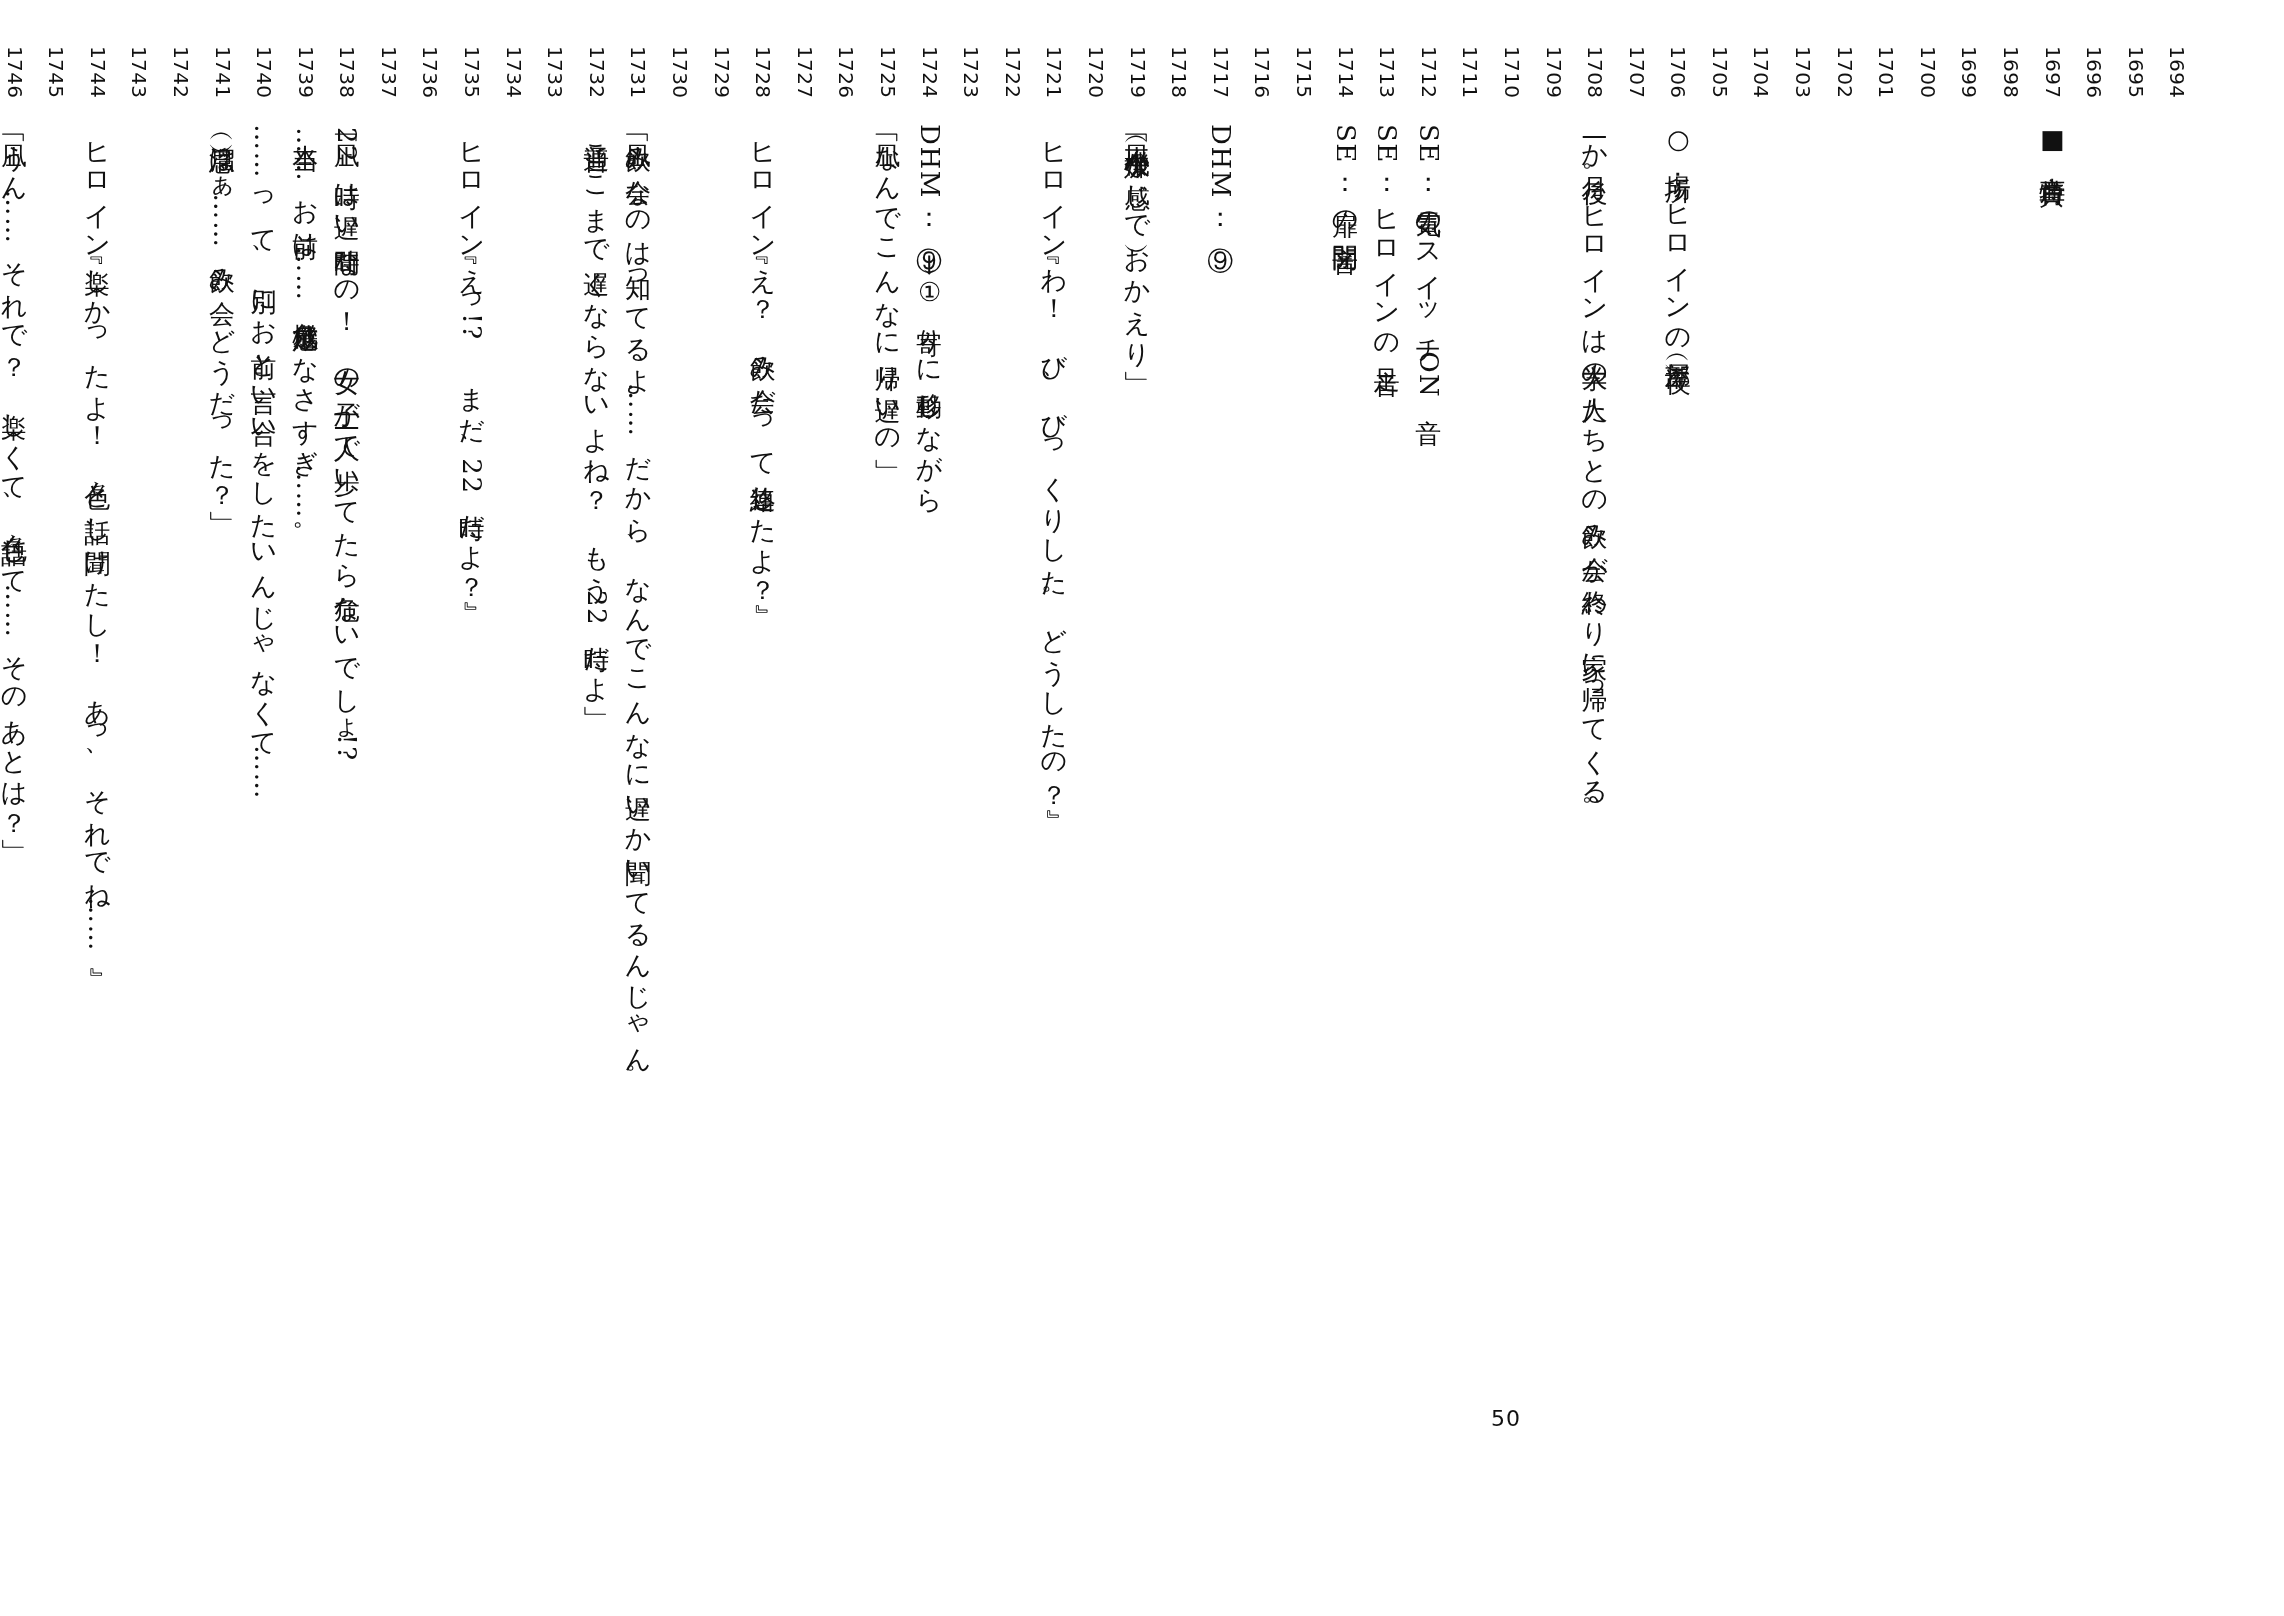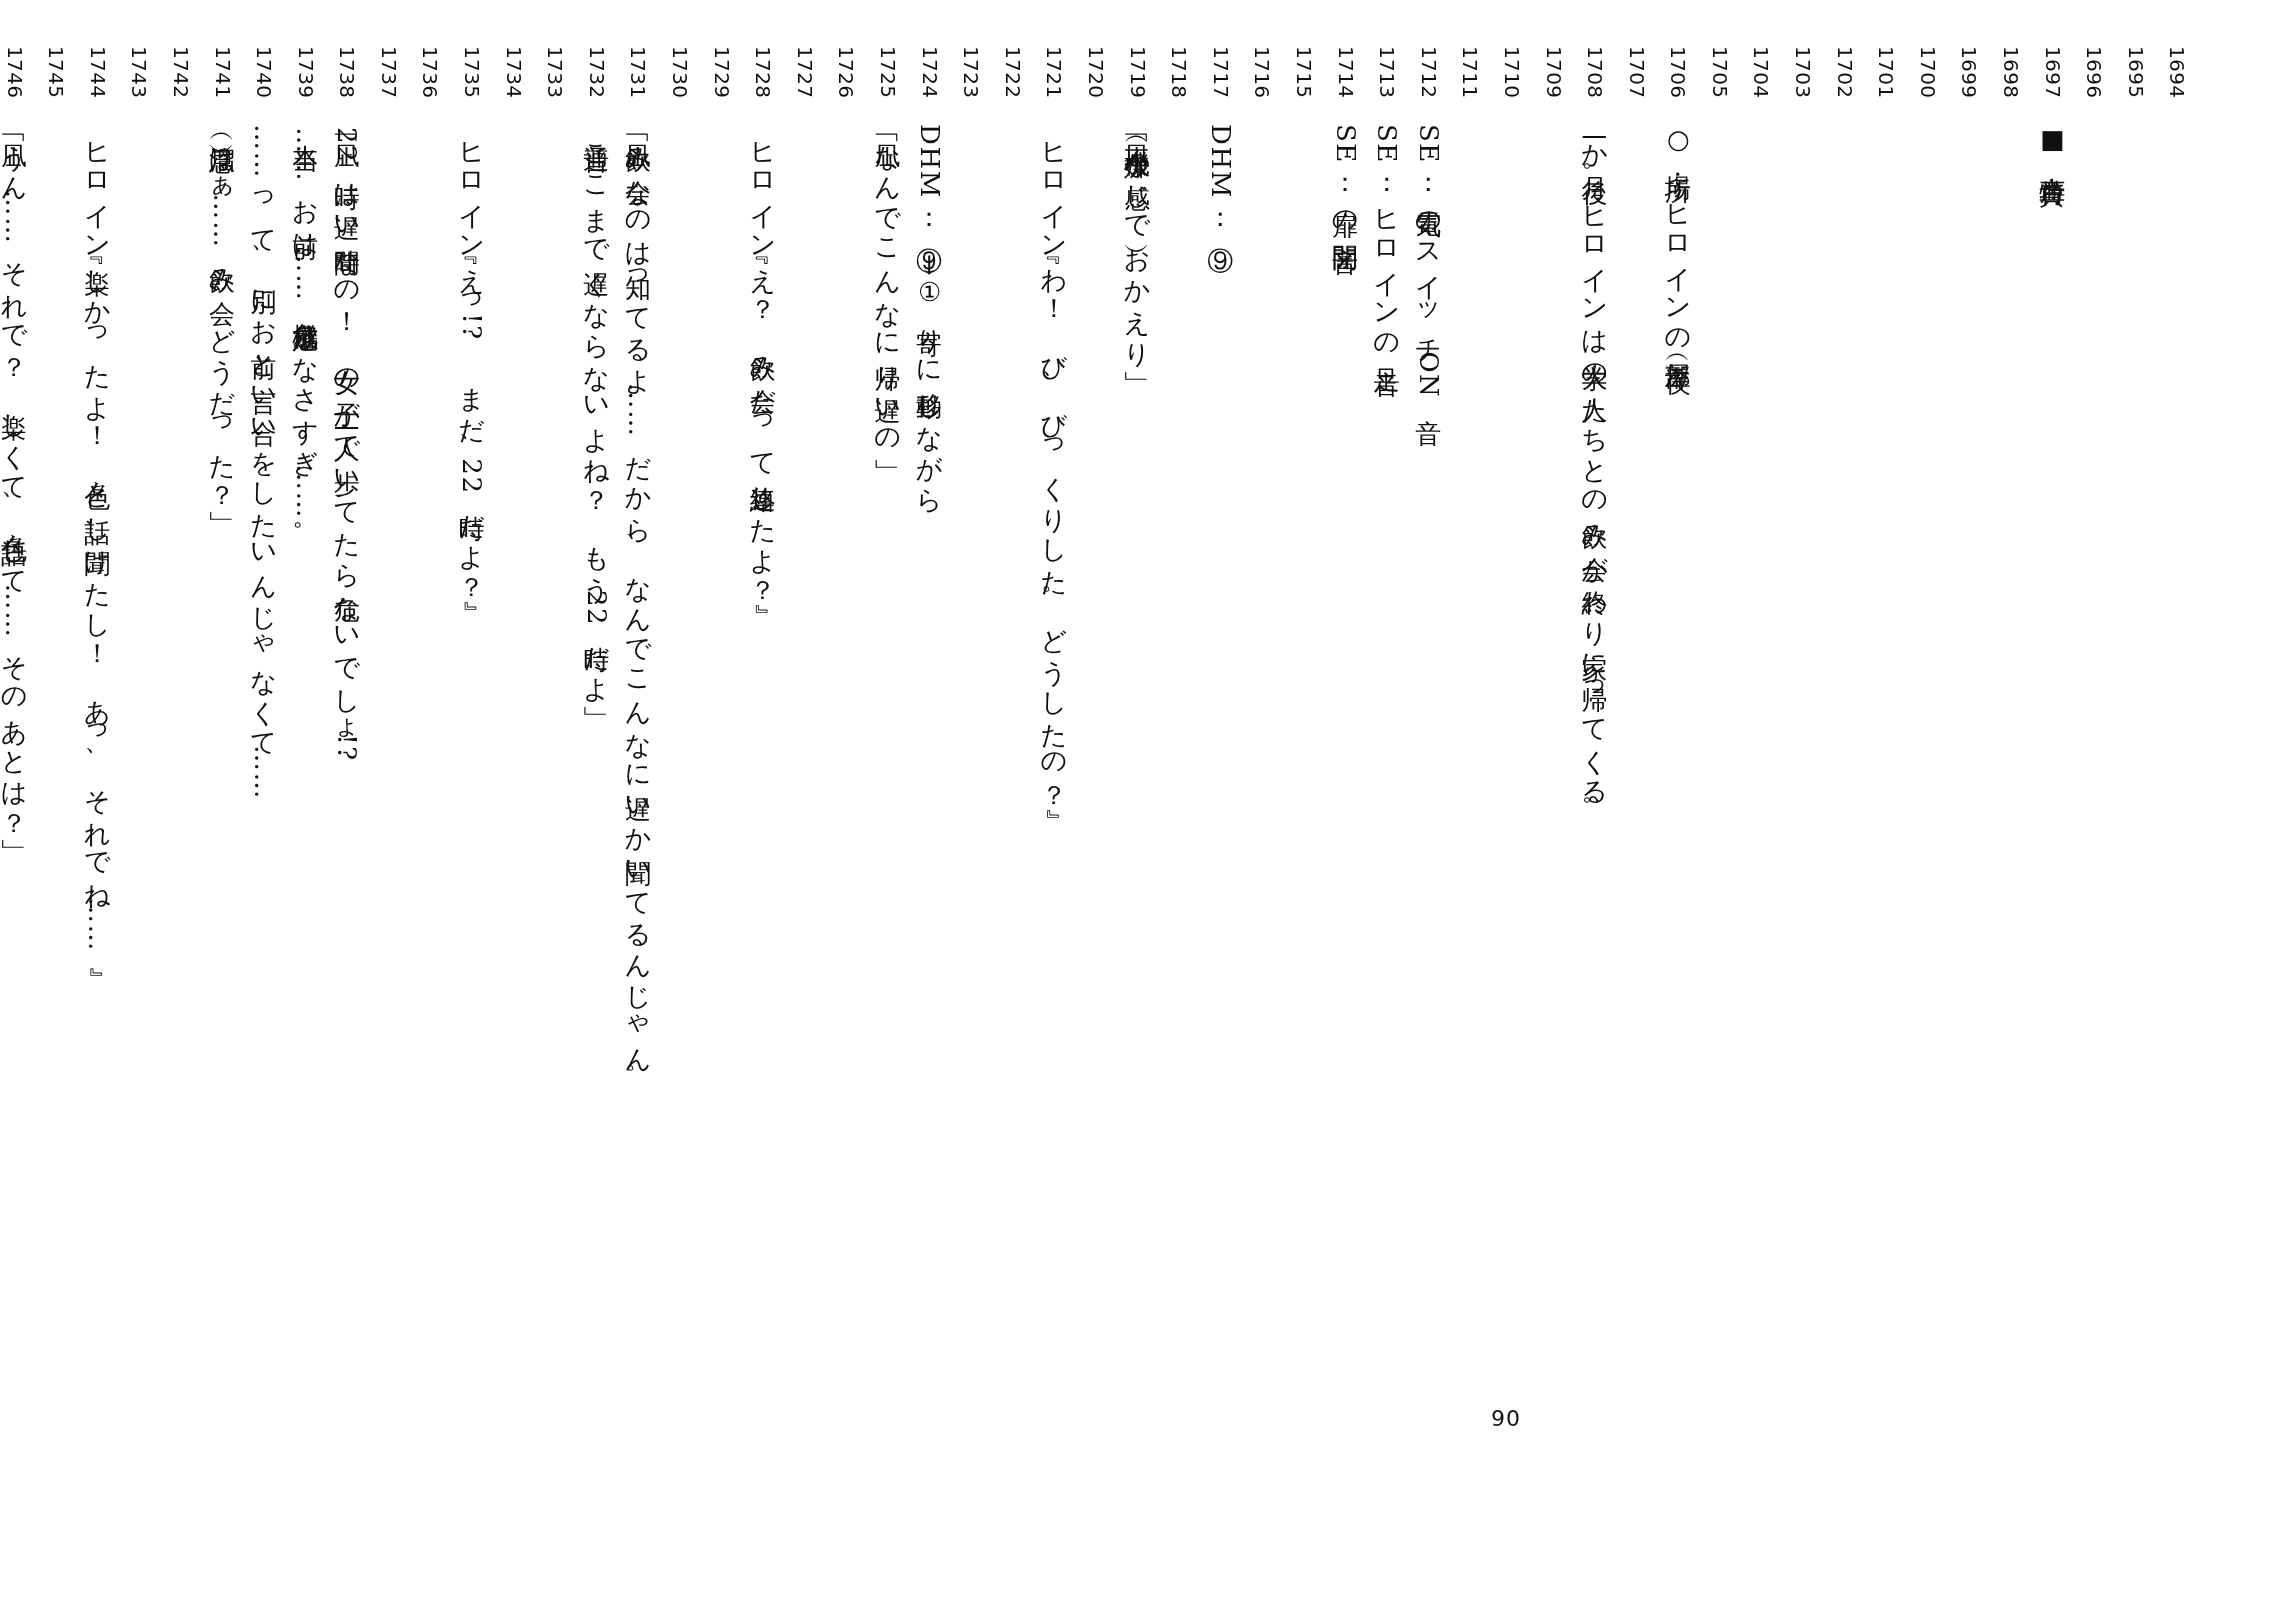--- a/index.html
+++ b/index.html
@@ -129,16 +129,16 @@
       <div class="line"><span class="lineno">1739</span><span class="linetext">本当……お前は……危機感足りなさすぎ……。</span></div>
       <div class="line"><span class="lineno">1740</span><span class="linetext">……って、別にお前と言い合いをしたいんじゃなくて……</span></div>
       <div class="line"><span class="lineno">1741</span><span class="linetext">（溜息）はぁ……飲み会、どうだった？」</span></div>
       <div class="line blank"><span class="lineno">1742</span><span class="linetext"></span></div>
       <div class="line blank"><span class="lineno">1743</span><span class="linetext"></span></div>
       <div class="line"><span class="lineno">1744</span><span class="linetext">ヒロイン『楽しかったよ！　色々と話し聞けたし！　あっ、それでね……』</span></div>
       <div class="line blank"><span class="lineno">1745</span><span class="linetext"></span></div>
       <div class="line"><span class="lineno">1746</span><span class="linetext">凪「うん……それで？　楽しくて、色々話して……そのあとは？」</span></div>
     </div>
 
-  <div id="page-number">90</div>
+  <div id="page-number">50</div>
 
 </div>
 
 
 </body></html>

